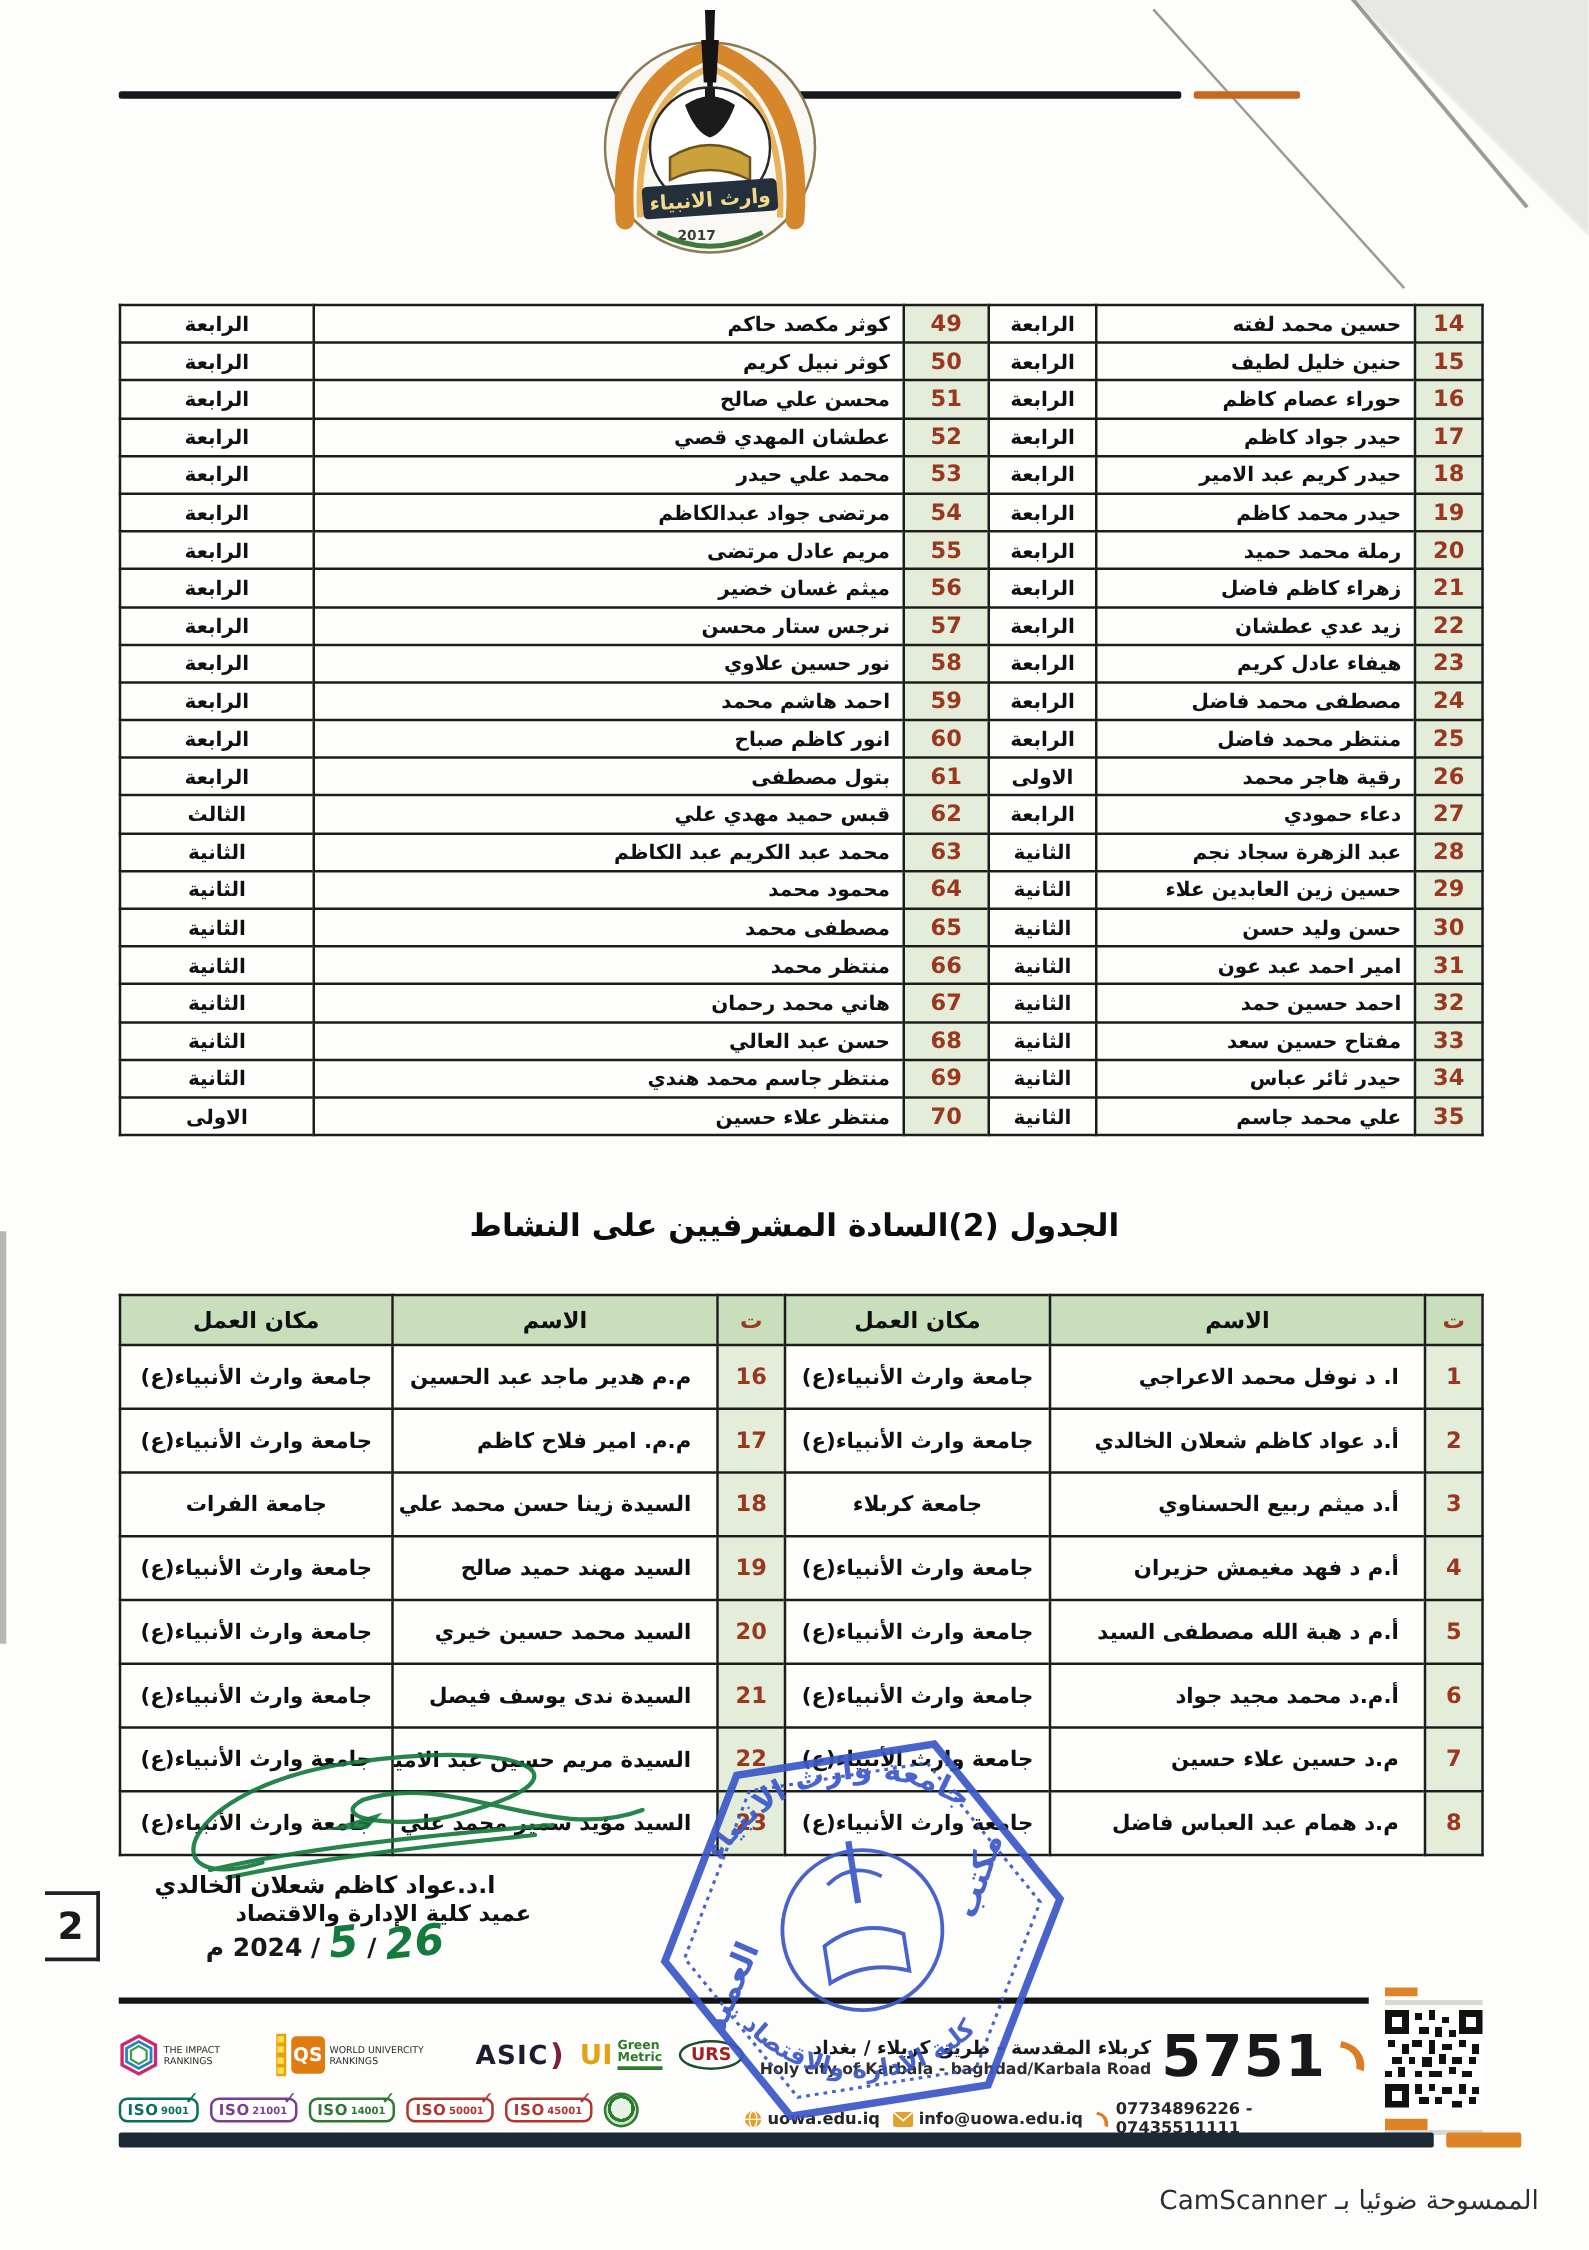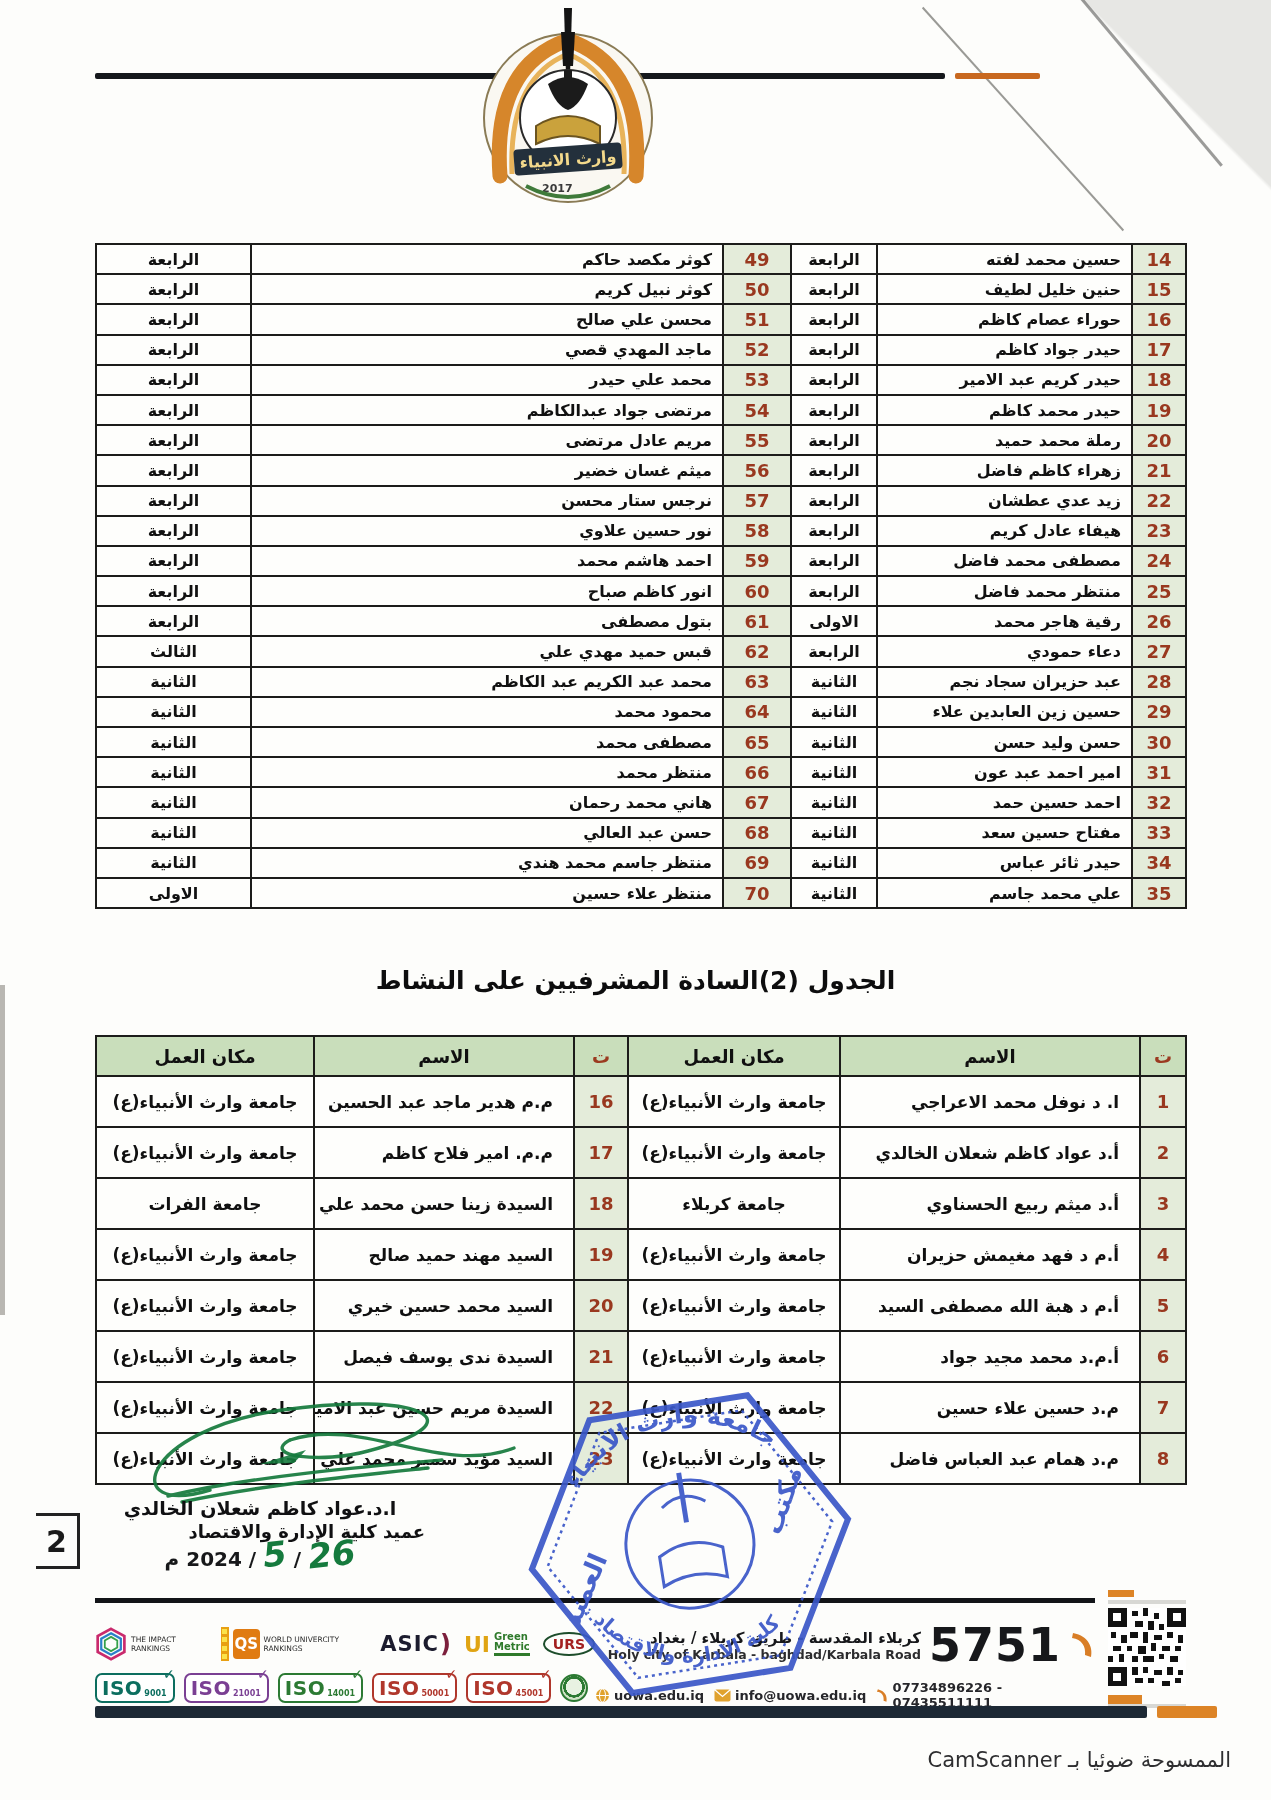--- a/index.html
+++ b/index.html
@@ -77,21 +77,21 @@
   .qs-strip i { width:5px; height:5px; background:#fbe24a; display:block; }
   .asic-text { font-size:21px; font-weight:700; color:#1c1c2e; letter-spacing:1px; }
   .asic-swoosh { font-size:24px; font-weight:700; color:#7c1f3c; margin-left:-3px; }
   .ui-text { font-size:22px; font-weight:700; color:#e0a413; }
   .greenmetric { font-size:10px; font-weight:700; color:#2f7a2b; line-height:10px; }
   .greenmetric .gm-sub { display:block; width:100%; height:3px; background:#2f7a2b; margin-top:1px; }
   .urs-oval { border:2.5px solid #1d4d2b; border-radius:50%; padding:2px 8px; font-size:14px; font-weight:700; color:#a32020; }
 
   .iso-row { position:absolute; left:95px; top:1672px; width:520px; height:32px; display:flex; align-items:center; gap:9px; }
   .iso-pill { border:2.5px solid; border-radius:7px; padding:1px 6px 1px 5px; font-weight:700; display:flex; align-items:flex-end; gap:2px; background:#fff; position:relative; }
-  .iso-pill .iso-word { font-size:20px; letter-spacing:.5px; }
+  .iso-pill .iso-word { font-size:12px; letter-spacing:.5px; }
   .iso-pill .iso-code { font-size:8px; margin-bottom:2px; }
   .iso-pill .iso-check { position:absolute; right:-2px; top:-9px; font-size:14px; }
   .round-emblem { width:28px; height:28px; border-radius:50%; border:2px solid #2c7a33; background:radial-gradient(circle at 50% 45%, #e8f2e2 0 45%, #2c7a33 46% 60%, #cfe3c6 61%); }
 
   .footer-right { position:absolute; left:595px; top:1618px; width:500px; direction:rtl; }
   .fr-top { display:flex; align-items:center; gap:8px; justify-content:flex-start; }
   .big-phone { font-size:46px; font-weight:700; color:#17181b; letter-spacing:1px; direction:ltr; }
   .addr { text-align:right; direction:rtl; }
   .addr-ar { font-size:15px; font-weight:700; color:#17181b; }
   .addr-en { font-size:12.5px; font-weight:700; color:#2c2c2e; direction:ltr; }
@@ -170,21 +170,21 @@
           <td class="stagecell">الرابعة</td>
           <td class="numcell">51</td>
           <td class="namecell">محسن علي صالح</td>
           <td class="stagecell">الرابعة</td>
         </tr>
         <tr>
           <td class="numcell">17</td>
           <td class="namecell">حيدر جواد كاظم</td>
           <td class="stagecell">الرابعة</td>
           <td class="numcell">52</td>
-          <td class="namecell">ماجد المهدي قصي</td>
+          <td class="namecell">عطشان المهدي قصي</td>
           <td class="stagecell">الرابعة</td>
         </tr>
         <tr>
           <td class="numcell">18</td>
           <td class="namecell">حيدر كريم عبد الامير</td>
           <td class="stagecell">الرابعة</td>
           <td class="numcell">53</td>
           <td class="namecell">محمد علي حيدر</td>
           <td class="stagecell">الرابعة</td>
         </tr>
@@ -255,21 +255,21 @@
         <tr>
           <td class="numcell">27</td>
           <td class="namecell">دعاء حمودي</td>
           <td class="stagecell">الرابعة</td>
           <td class="numcell">62</td>
           <td class="namecell">قبس حميد مهدي علي</td>
           <td class="stagecell">الثالث</td>
         </tr>
         <tr>
           <td class="numcell">28</td>
-          <td class="namecell">عبد حزيران سجاد نجم</td>
+          <td class="namecell">عبد الزهرة سجاد نجم</td>
           <td class="stagecell">الثانية</td>
           <td class="numcell">63</td>
           <td class="namecell">محمد عبد الكريم عبد الكاظم</td>
           <td class="stagecell">الثانية</td>
         </tr>
         <tr>
           <td class="numcell">29</td>
           <td class="namecell">حسين زين العابدين علاء</td>
           <td class="stagecell">الثانية</td>
           <td class="numcell">64</td>

